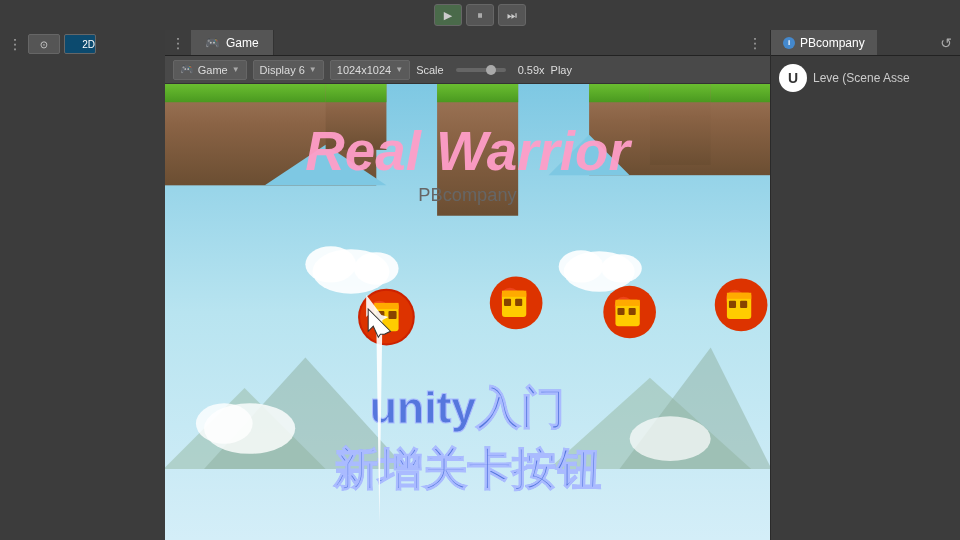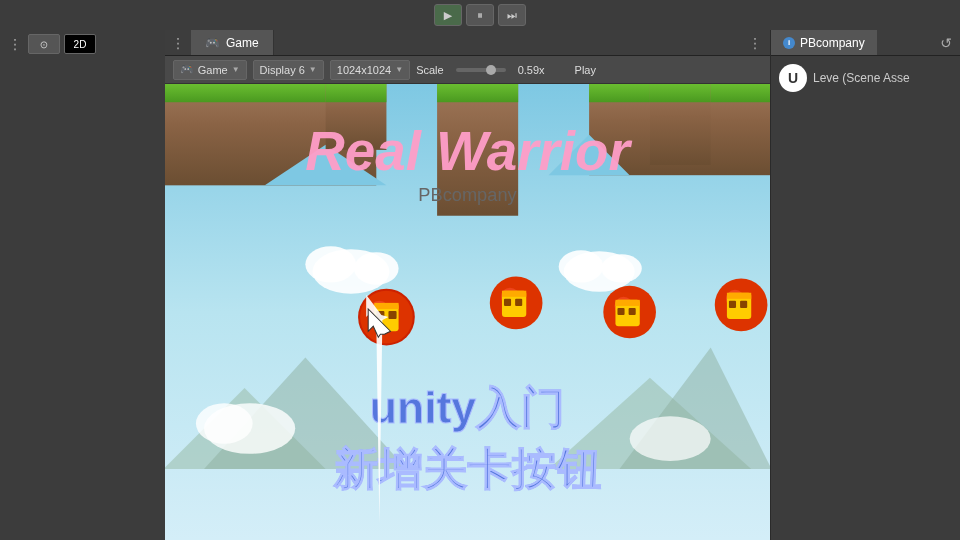--- a/index.html
+++ b/index.html
@@ -74,21 +74,21 @@
       background: #555;
       border: 1px solid #666;
       border-radius: 2px;
       color: #ccc;
       font-size: 10px;
       display: flex;
       align-items: center;
       justify-content: center;
       cursor: pointer;
     }
-    .view-btn.active { background: #000000; color: #fff; }
+    .view-btn.active { background: #0c4a6e; color: #fff; justify-content: flex-end; }
 
     
     .game-panel {
       flex: 1;
       display: flex;
       flex-direction: column;
       background: #3c3c3c;
     }
     .panel-tab-bar {
       height: 26px;
@@ -178,21 +178,20 @@
       width: 10px;
       height: 10px;
       background: #aaa;
       border-radius: 50%;
       top: -3px;
       left: 30px;
     }
     .play-label {
       color: #ddd;
       font-size: 11px;
-      margin-left: 24px;
     }
 
     
     .game-viewport {
       flex: 1;
       position: relative;
       overflow: hidden;
       background: #555;
     }
     .game-canvas {

